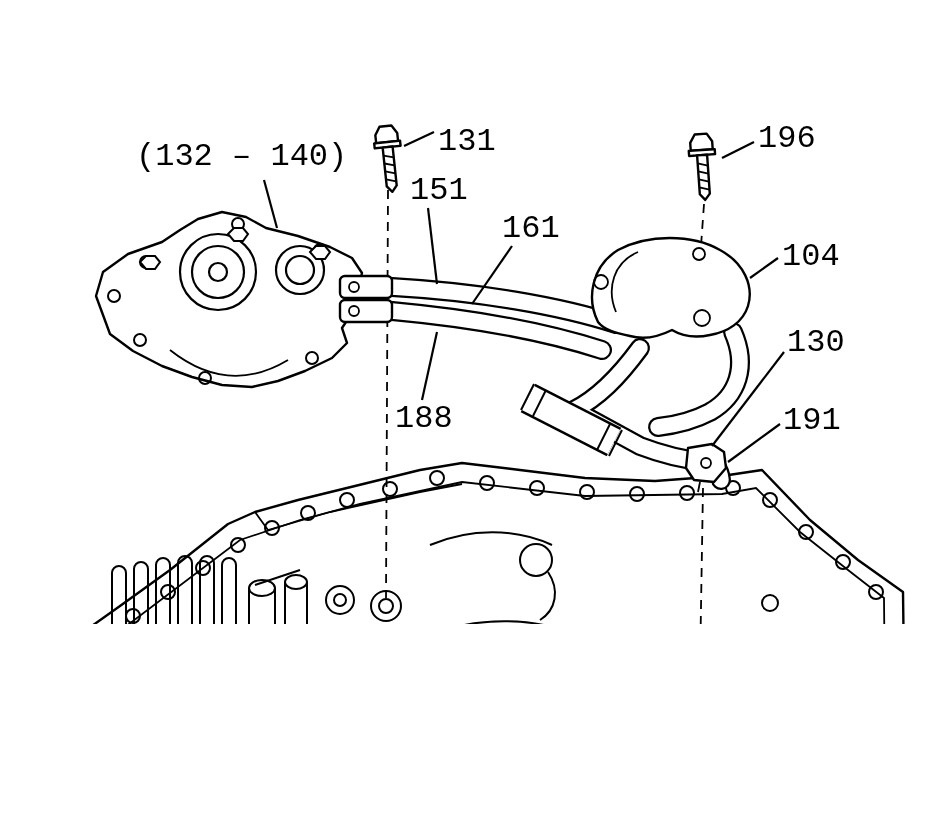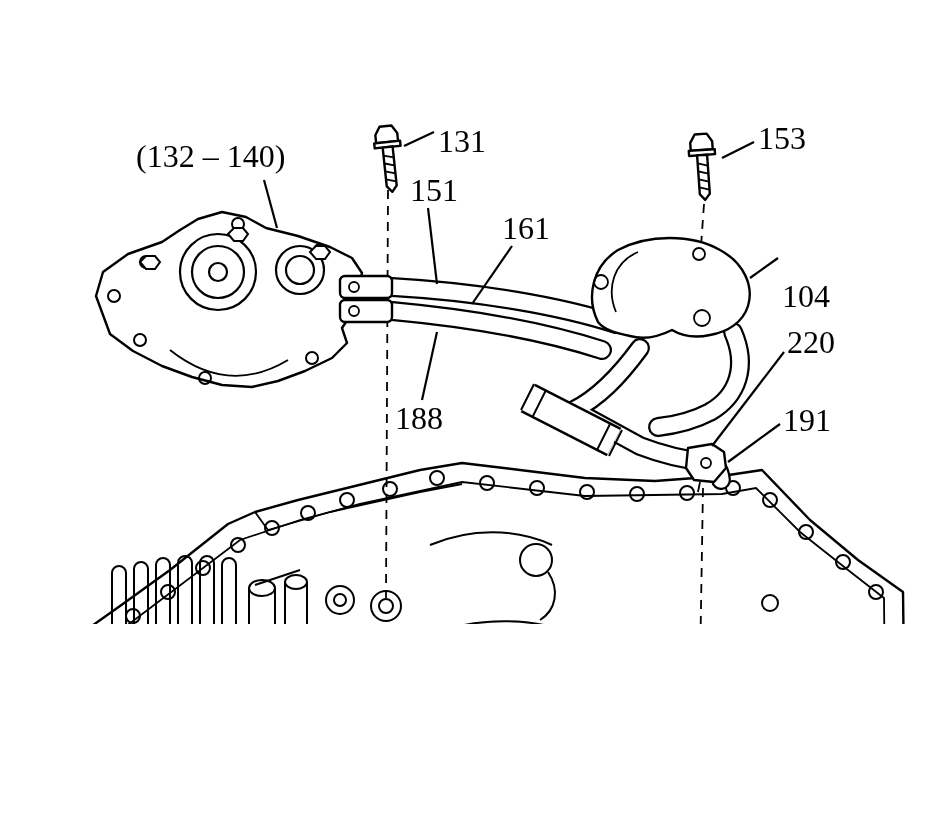--- a/index.html
+++ b/index.html
@@ -2,21 +2,21 @@
 <html><head>
 <meta charset="utf-8">
 <style>
   html,body{margin:0;padding:0;background:#ffffff;}
   .stage{
     position:relative;
     width:928px;
     height:624px;
     background:#ffffff;
     overflow:hidden;
-    font-family:Liberation Serif, serif;
+    font-family:Liberation Mono, monospace;
   }
   .stage svg{position:absolute;left:0;top:0;}
   .callout{
     position:absolute;
     font-size:32px;
     line-height:1.05;
     color:#000;
     white-space:nowrap;
     user-select:none;
   }
@@ -240,19 +240,19 @@
       <path class="leader" d="M784,352 L712,446"></path>
       <path class="leader" d="M780,424 L728,462"></path>
       <path class="leader" d="M422,400 L437,332"></path>
     </g>
   </svg>
 
   <div class="callout" style="left:136px;top:140px;">(132 – 140)</div>
   <div class="callout" style="left:438px;top:125px;">131</div>
   <div class="callout" style="left:410px;top:174px;">151</div>
   <div class="callout" style="left:502px;top:212px;">161</div>
-  <div class="callout" style="left:758px;top:122px;">153</div>
-  <div class="callout" style="left:782px;top:240px;margin-top:40px;">104</div>
-  <div class="callout" style="left:787px;top:326px;">220</div>
+  <div class="callout" style="left:758px;top:122px;">196</div>
+  <div class="callout" style="left:782px;top:240px;">104</div>
+  <div class="callout" style="left:787px;top:326px;">130</div>
   <div class="callout" style="left:783px;top:404px;">191</div>
   <div class="callout" style="left:395px;top:402px;">188</div>
 
 </div>
 
 </body></html>

